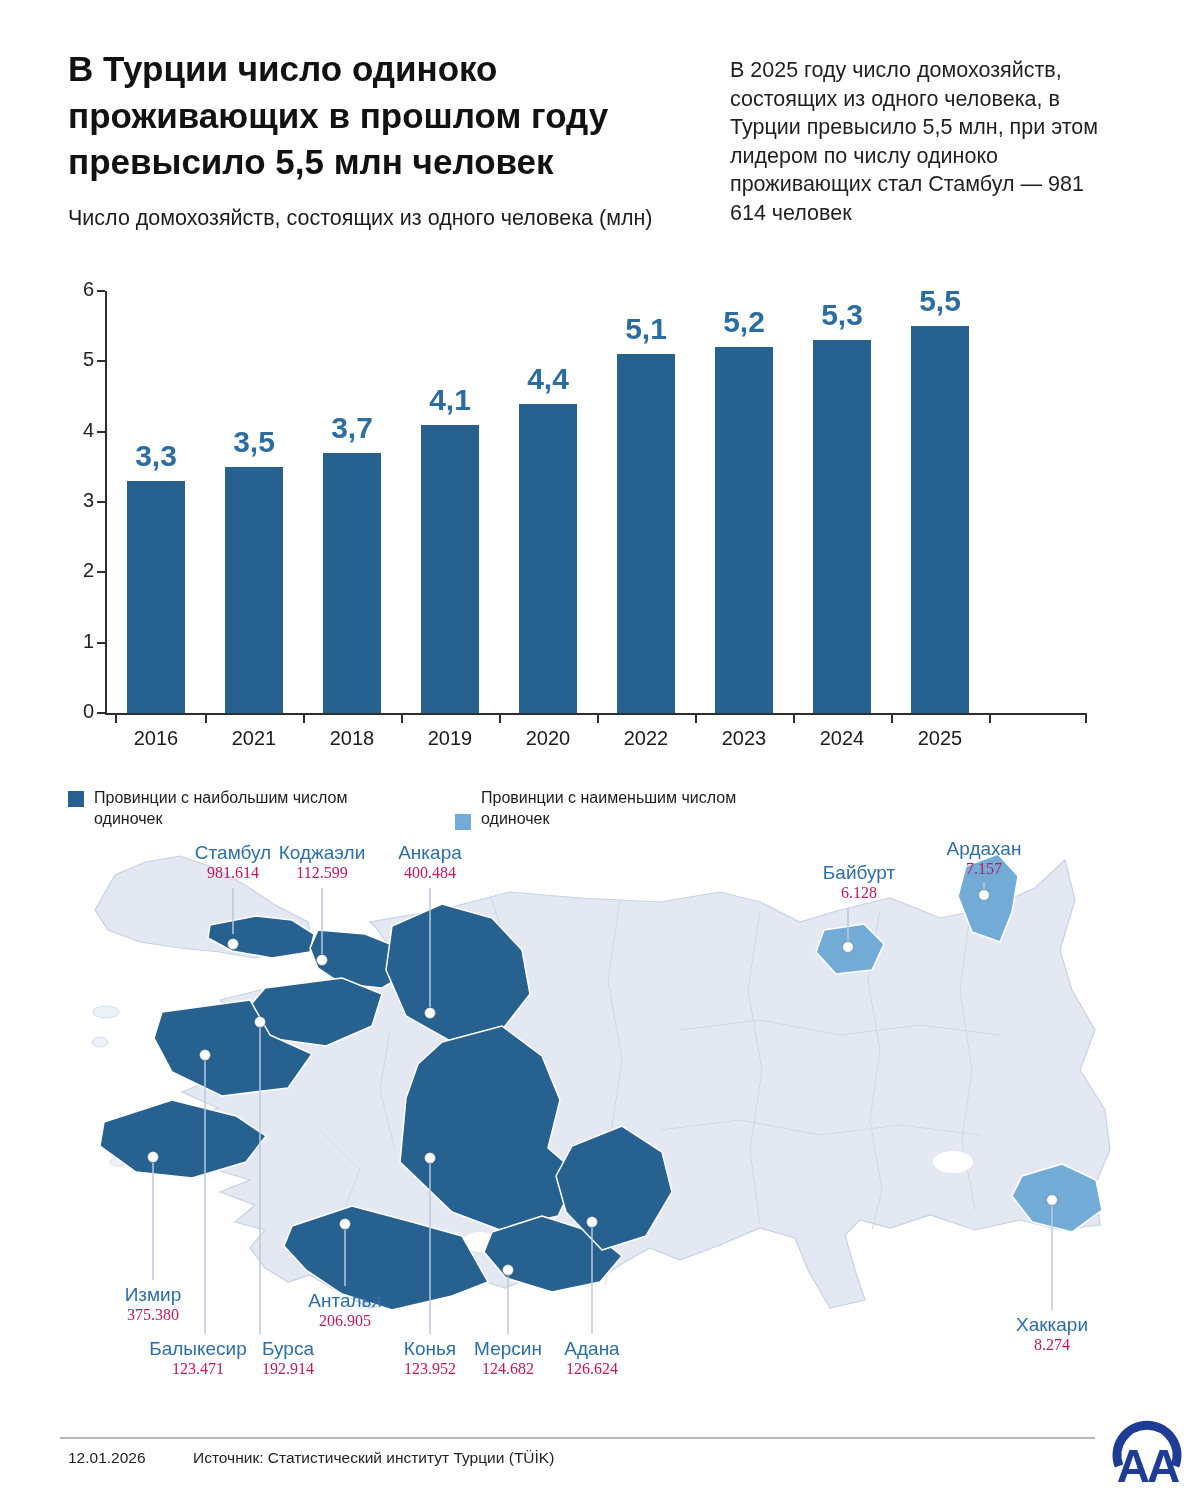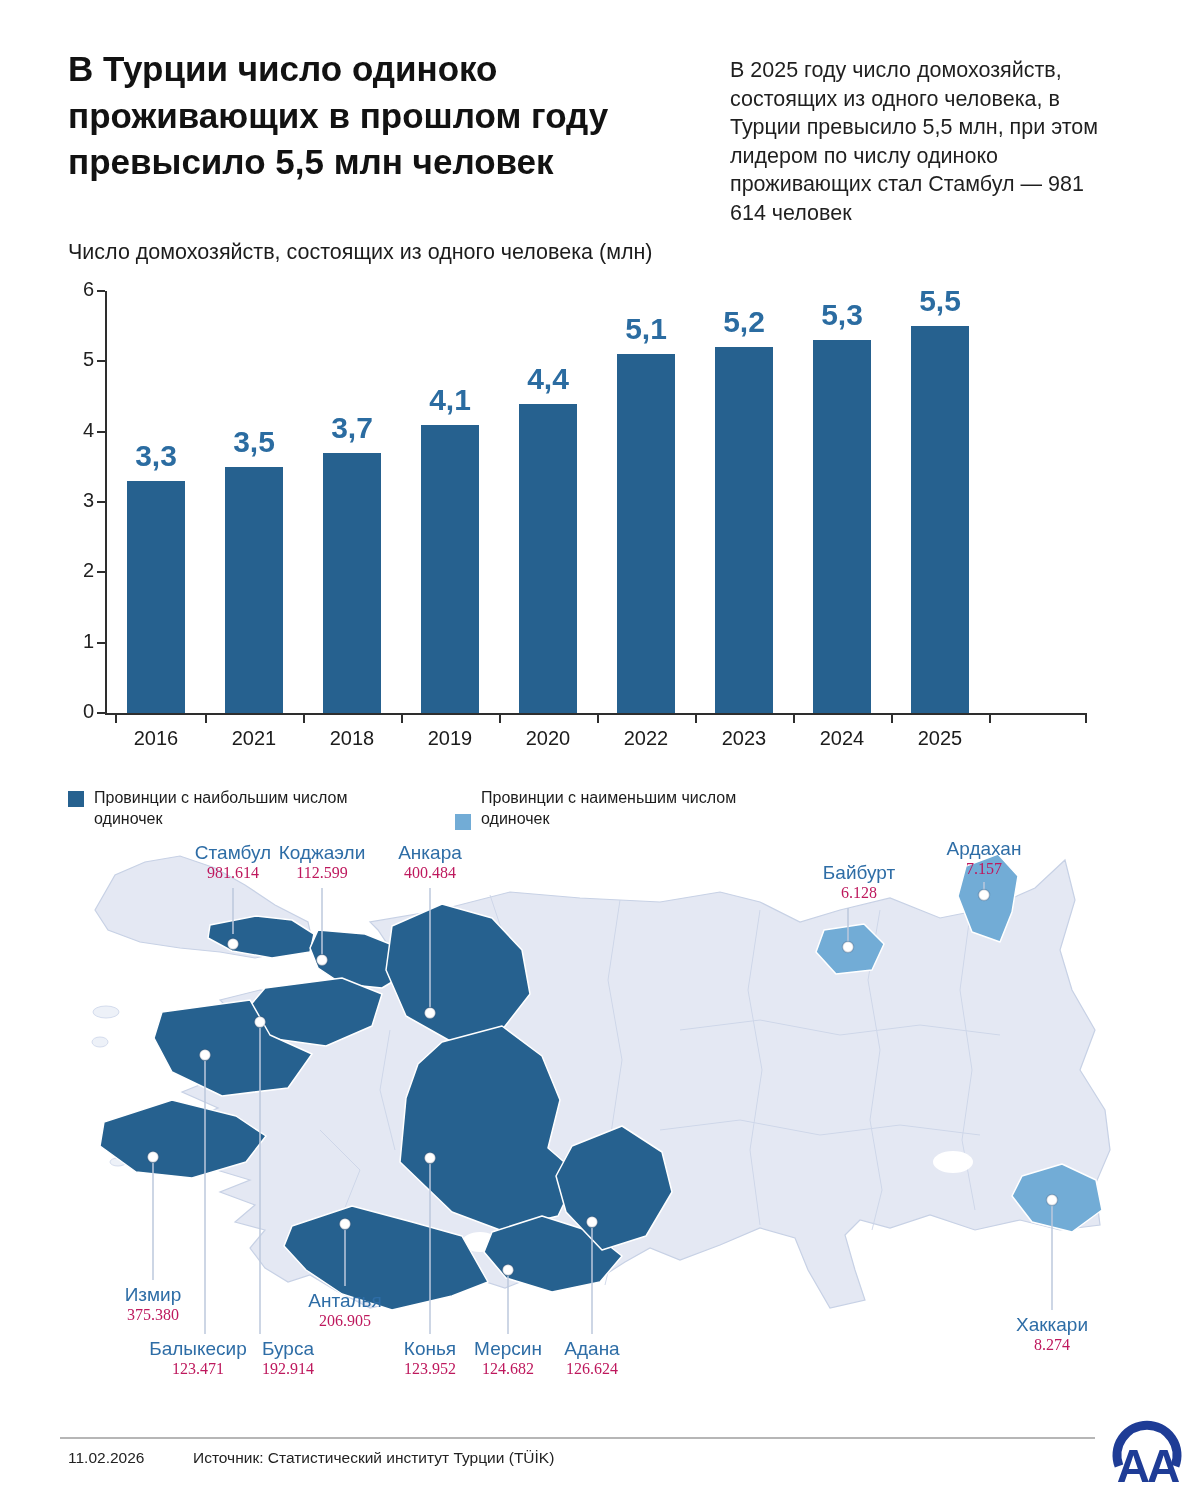--- a/index.html
+++ b/index.html
@@ -3,21 +3,21 @@
 <meta charset="utf-8">
 <style>
   html,body{margin:0;padding:0;background:#fff;}
   body{width:1200px;height:1500px;position:relative;overflow:hidden;
        font-family:"Liberation Sans","DejaVu Sans",sans-serif;color:#1c1c1c;}
   .abs{position:absolute;}
 
   
   .headline{left:68px;top:46px;width:620px;font-size:35px;line-height:1.33;font-weight:700;color:#121212;}
   .intro{left:730px;top:56px;width:395px;font-size:21.5px;line-height:1.33;color:#1f1f1f;}
-  .caption{left:68px;top:205px;width:660px;font-size:21.5px;line-height:1.3;color:#1c1c1c;margin-top:34px;}
+  .caption{left:68px;top:205px;width:660px;font-size:21.5px;line-height:1.3;color:#1c1c1c;}
 
   
   #chart-wrap{left:0;top:283px;width:1200px;height:490px;}
   #plot{position:absolute;left:105px;top:8px;width:980px;height:422px;
         border-left:2px solid #2e2e2e;border-bottom:2px solid #2e2e2e;
         display:flex;align-items:flex-end;}
   .slot{flex:0 0 98px;height:100%;position:relative;}
   .bar{position:absolute;bottom:0;left:20px;width:58px;}
   .bar-value{position:absolute;left:0;width:100%;text-align:center;font-size:30px;font-weight:700;}
   .x-label{position:absolute;top:436px;width:100%;text-align:center;font-size:20px;color:#1b1b1b;}
@@ -261,18 +261,18 @@
       <div class="ml-name">Адана</div>
       <div class="ml-value">126.624</div>
     </div>
   <div class="map-label" style="left:992px;top:484px;">
       <div class="ml-name">Хаккари</div>
       <div class="ml-value">8.274</div>
     </div>
 </div>
 
 <div class="abs footer-divider"></div>
-<div class="abs footer-date">11.02.2026</div>
+<div class="abs footer-date">12.01.2026</div>
 <div class="abs footer-source">Источник: Статистический институт Турции (TÜİK)</div>
 <svg id="aa-logo" class="abs" width="82" height="90" viewBox="0 0 82 90">
   <path d="M13,62 A30,30 0 1 1 69,62" fill="none" stroke="#1e3c96" stroke-width="9"></path>
   <text x="41" y="78" text-anchor="middle" font-family="Liberation Sans, sans-serif" font-weight="700" font-size="46" letter-spacing="-3" fill="#1e3c96">AA</text>
 </svg>
 
 </body></html>

